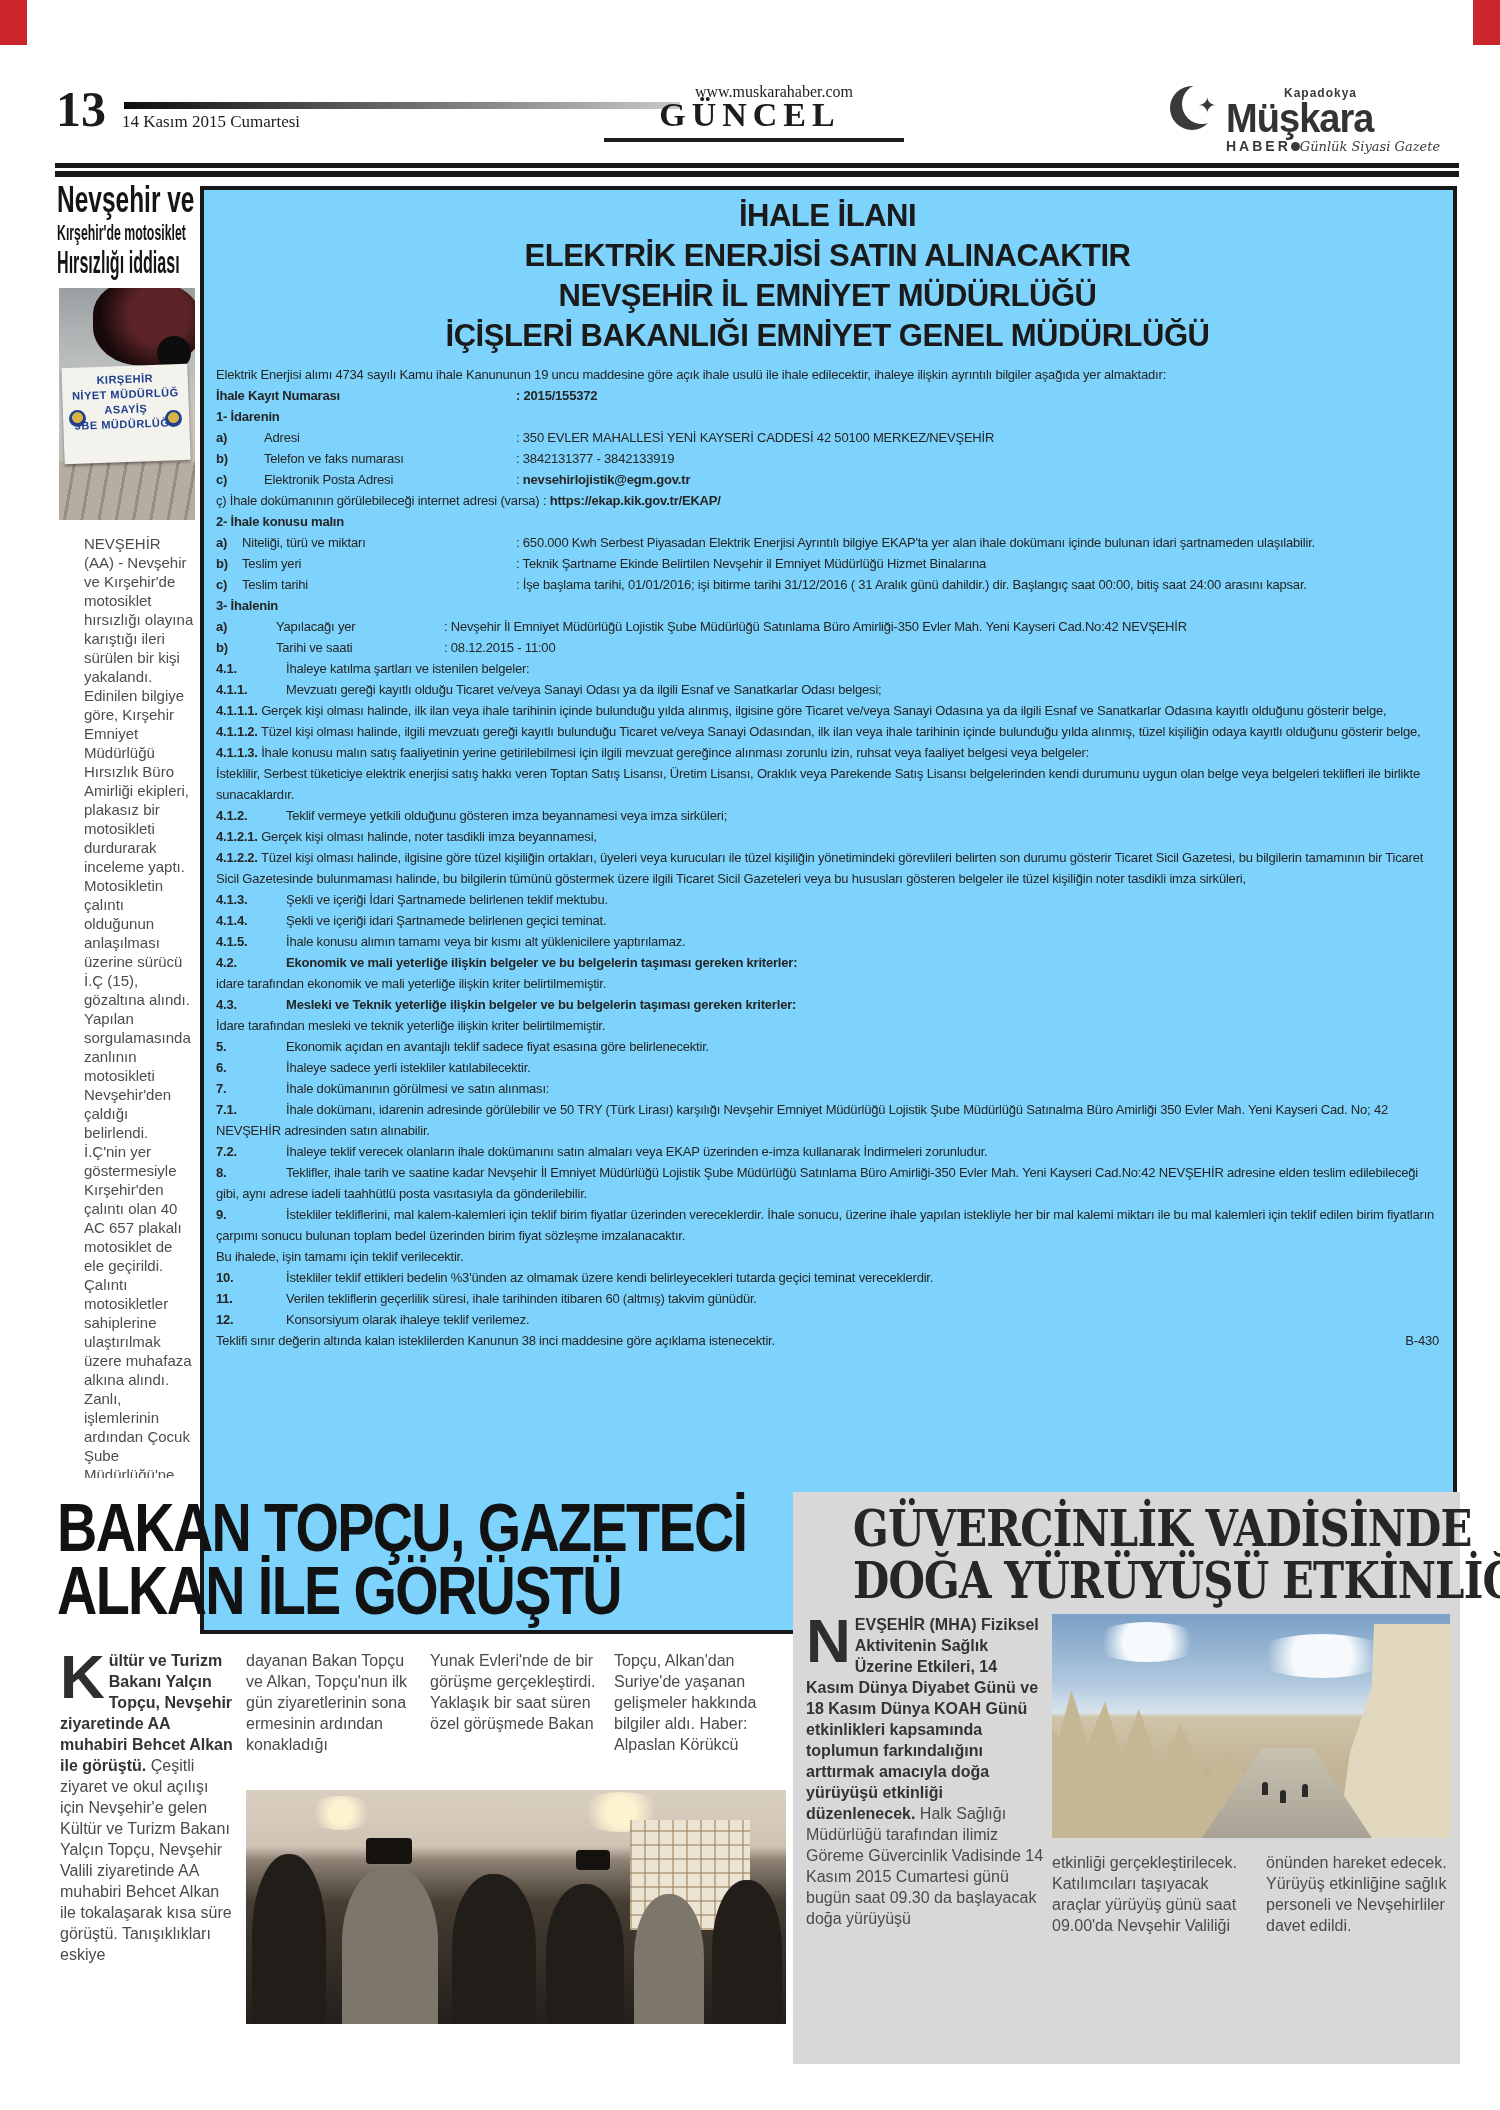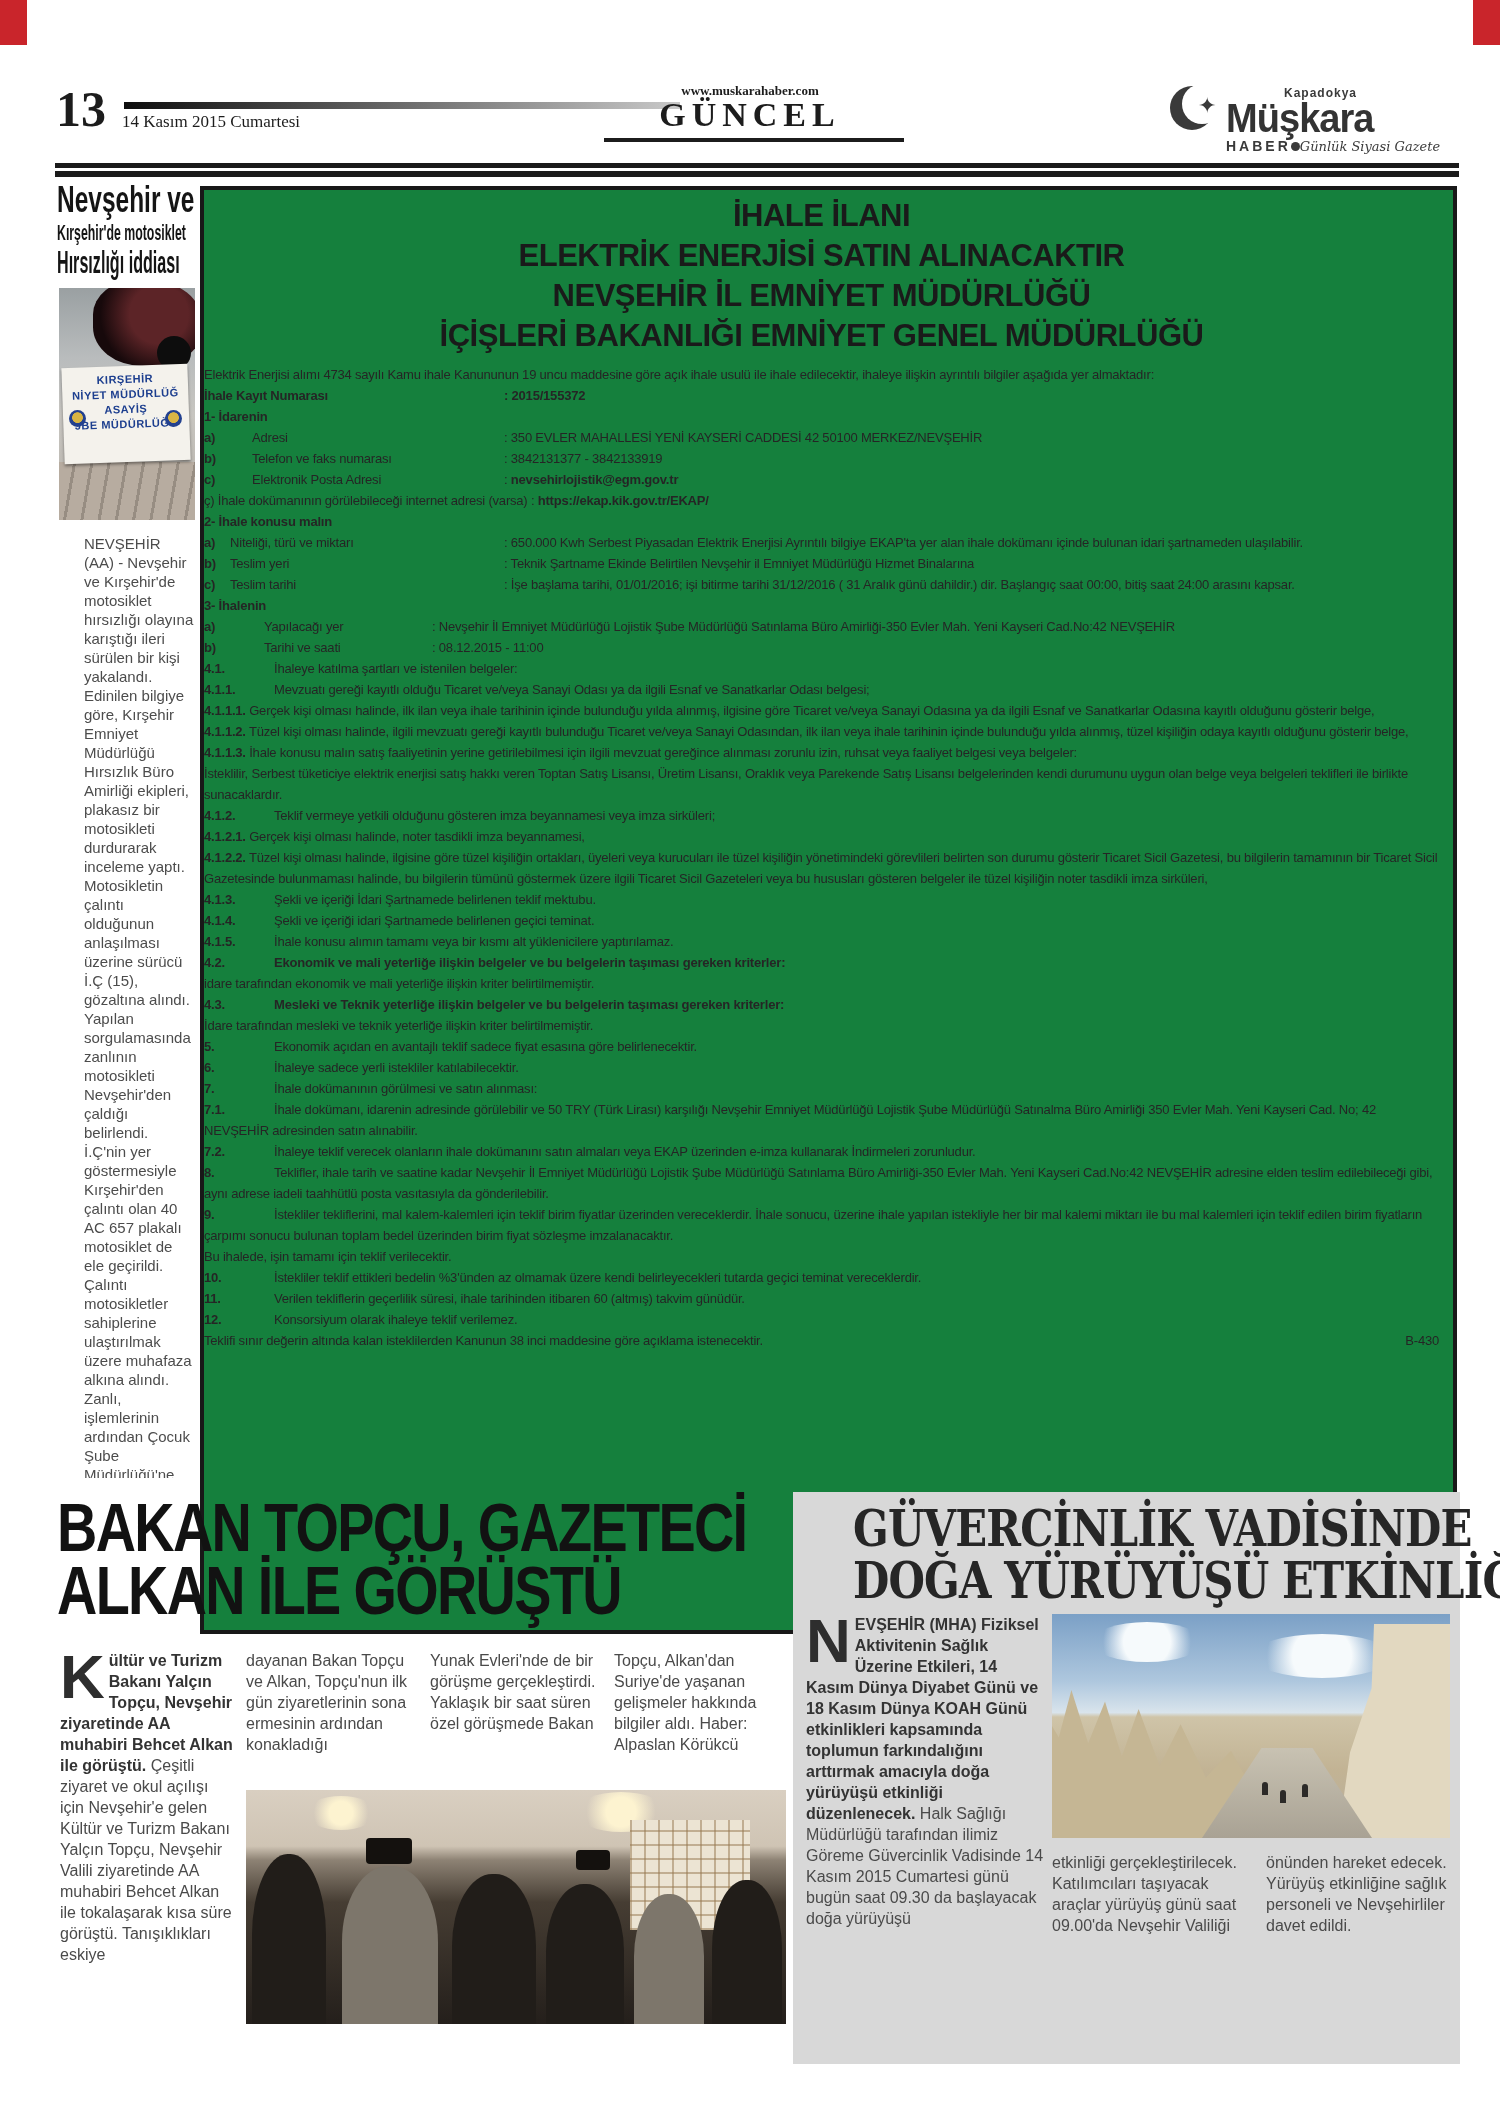--- a/index.html
+++ b/index.html
@@ -5,21 +5,21 @@
   html,body{margin:0;padding:0;background:#f2f2f2;}
   .page{position:relative;width:1500px;height:2110px;background:#fff;margin:0 auto;
         font-family:"Liberation Sans",sans-serif;color:#222;overflow:hidden;}
   .abs{position:absolute;}
   
   .regmark{background:#c9252b;width:27px;height:45px;top:0;}
   
   .pagenum{left:56px;top:84px;font-family:"Liberation Serif",serif;font-weight:bold;font-size:50px;color:#1c1c1c;line-height:1;}
   .pagedate{left:122px;top:112px;font-family:"Liberation Serif",serif;font-size:17px;color:#1c1c1c;}
   .gradrule{left:124px;top:102px;width:556px;height:7px;background:linear-gradient(to right,#0d0d0d,#c9c9c9);}
-  .siteurl{left:560px;top:83px;width:380px;text-align:center;font-family:"Liberation Serif",serif;font-size:13px;font-weight:bold;color:#1c1c1c;}
+  .siteurl{left:584px;top:83px;width:380px;text-align:center;font-family:"Liberation Serif",serif;font-size:16px;font-weight:normal;color:#1c1c1c;}
   .section{left:560px;top:96px;width:380px;text-align:center;font-family:"Liberation Serif",serif;font-weight:bold;font-size:34px;letter-spacing:6px;color:#1c1c1c;}
   .sectionrule{left:604px;top:138px;width:300px;height:4px;background:#1c1c1c;}
   .logo{left:1168px;top:80px;width:300px;display:flex;align-items:flex-start;}
   .logo-ic{width:58px;height:56px;position:relative;flex:0 0 auto;}
   .crescent{position:absolute;left:2px;top:6px;width:44px;height:44px;border-radius:50%;background:#3a3a3a;}
   .crescent:after{content:"";position:absolute;left:12px;top:-2px;width:40px;height:40px;border-radius:50%;background:#fff;}
   .star{position:absolute;left:30px;top:26px;width:0;height:0;color:#3a3a3a;font-size:22px;line-height:0;}
   .logo-txt{flex:1;}
   .logo-region{font-size:12px;font-weight:bold;color:#3a3a3a;margin-left:58px;letter-spacing:1px;margin-top:6px;}
   .logo-name{font-size:40px;font-weight:bold;color:#333;line-height:0.9;letter-spacing:-1px;transform:scaleX(.95);transform-origin:0 0;}
@@ -45,21 +45,21 @@
   .sign-line{text-align:center;font-weight:bold;font-size:11px;line-height:15px;color:#1c3e8e;letter-spacing:.5px;white-space:nowrap;}
   .badge{position:absolute;width:17px;height:17px;border-radius:50%;
          background:radial-gradient(circle at 50% 45%,#d9b544 0 40%,#23418f 45% 100%);}
   .cobble{position:absolute;left:0;bottom:0;width:100%;height:58px;
           background:repeating-linear-gradient(100deg,#b7aca0 0 14px,#978d82 14px 17px),
                      repeating-linear-gradient(10deg,rgba(255,255,255,.25) 0 10px,rgba(0,0,0,.08) 10px 20px);}
   .sb-body{left:84px;top:534px;width:110px;height:944px;font-size:15px;line-height:19px;color:#4c4c4c;
            overflow:hidden;overflow-wrap:break-word;}
   
   .tender{left:200px;top:186px;width:1257px;height:1448px;border:4px solid #181818;box-sizing:border-box;
-          padding:6px 14px 0 0;overflow:hidden;background:#15803d;}
+          padding:6px 14px 0 12px;overflow:hidden;background:#7dd3fc;}
   .t-title{ text-align:center;font-weight:bold;font-size:31px;line-height:40px;color:#1a1a1a;
             letter-spacing:-0.5px;}
   .t-lines{margin-top:8px;}
   .t-line{font-size:13px;line-height:21px;color:#252525;letter-spacing:-0.2px;position:relative;}
   .t-line .bb{font-weight:bold;}
   .t-line .tab{display:inline-block;}
   .t-line .right{position:absolute;right:0;bottom:0;font-weight:normal;}
   
   .al-head{left:57px;top:1496px;width:740px;color:#121212;}
   .al-h{display:block;font-weight:bold;font-size:68px;line-height:63px;white-space:nowrap;

